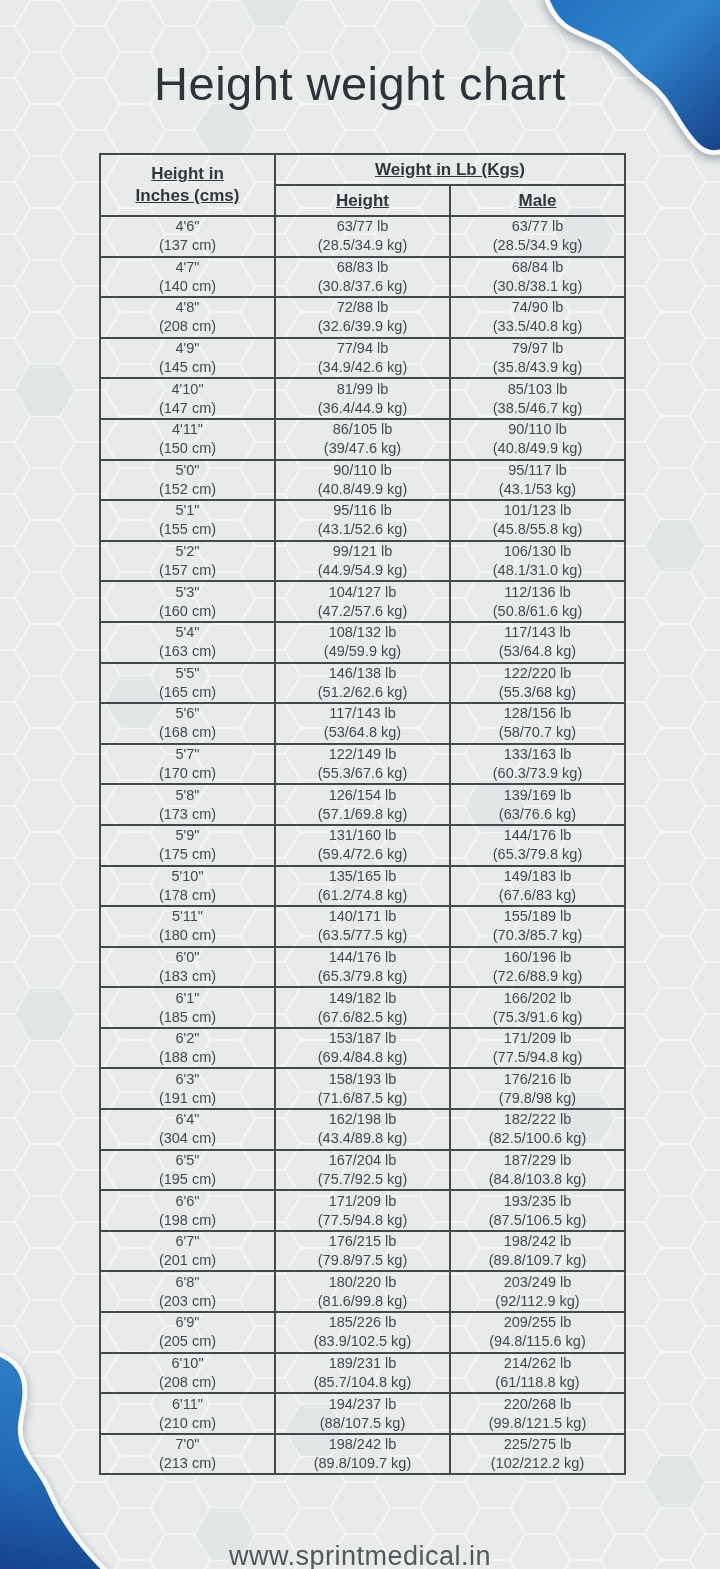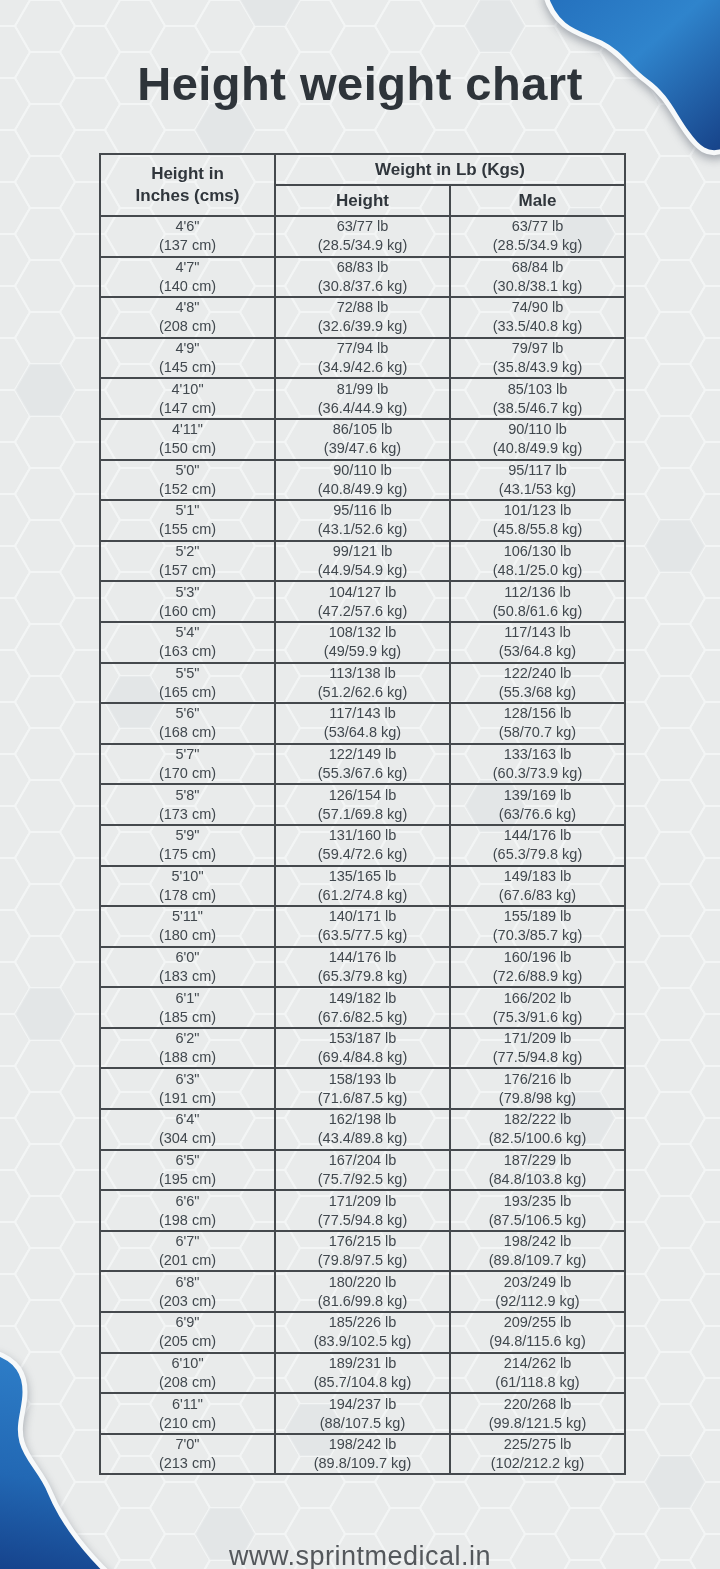--- a/index.html
+++ b/index.html
@@ -5,34 +5,34 @@
   html,body { margin:0; padding:0; }
   .page {
     position:relative; width:720px; height:1569px; overflow:hidden;
     background:#e9ebeb;
     font-family:"Liberation Sans", sans-serif;
   }
   .bg, .blobs { position:absolute; left:0; top:0; }
   .blob { filter: drop-shadow(0 4px 5px rgba(70,80,95,0.45)); }
   .title {
     position:absolute; top:56px; left:0; width:100%; margin:0;
-    text-align:center; font-size:47px; font-weight:bold;
+    text-align:center; font-size:47px; font-weight:normal;
     color:#2e343a; letter-spacing:0.5px;
   }
   .hw-table {
     position:absolute; top:153px; left:99px; width:525px;
     border-collapse:collapse; table-layout:fixed;
   }
   .hw-table col { width:175px; }
   .hw-table th, .hw-table td {
     border:2px solid #45494d; text-align:center; padding:0;
     background:transparent;
   }
   thead th {
-    font-size:17px; font-weight:bold; color:#30363c; height:29px;
+    font-size:17px; font-weight:bold; color:#30363c; height:29px;text-decoration:underline;
   }
   thead th div { line-height:22px; }
   tbody tr { height:40.6px; }
   tbody td { font-size:14.5px; color:#41484e; }
   tbody td div { line-height:19px; }
   .footer {
     position:absolute; top:1541px; left:0; width:100%;
     text-align:center; font-size:27px; color:#54585c; letter-spacing:0.5px;
   }
 </style>
@@ -244,21 +244,21 @@
     <td>
       <div>5'2"</div>
       <div>(157 cm)</div>
     </td>
     <td>
       <div>99/121 lb</div>
       <div>(44.9/54.9 kg)</div>
     </td>
     <td>
       <div>106/130 lb</div>
-      <div>(48.1/25.0 kg)</div>
+      <div>(48.1/31.0 kg)</div>
     </td>
   </tr>
 
   <tr>
     <td>
       <div>5'3"</div>
       <div>(160 cm)</div>
     </td>
     <td>
       <div>104/127 lb</div>
@@ -284,25 +284,25 @@
       <div>(53/64.8 kg)</div>
     </td>
   </tr>
 
   <tr>
     <td>
       <div>5'5"</div>
       <div>(165 cm)</div>
     </td>
     <td>
-      <div>113/138 lb</div>
+      <div>146/138 lb</div>
       <div>(51.2/62.6 kg)</div>
     </td>
     <td>
-      <div>122/240 lb</div>
+      <div>122/220 lb</div>
       <div>(55.3/68 kg)</div>
     </td>
   </tr>
 
   <tr>
     <td>
       <div>5'6"</div>
       <div>(168 cm)</div>
     </td>
     <td>

